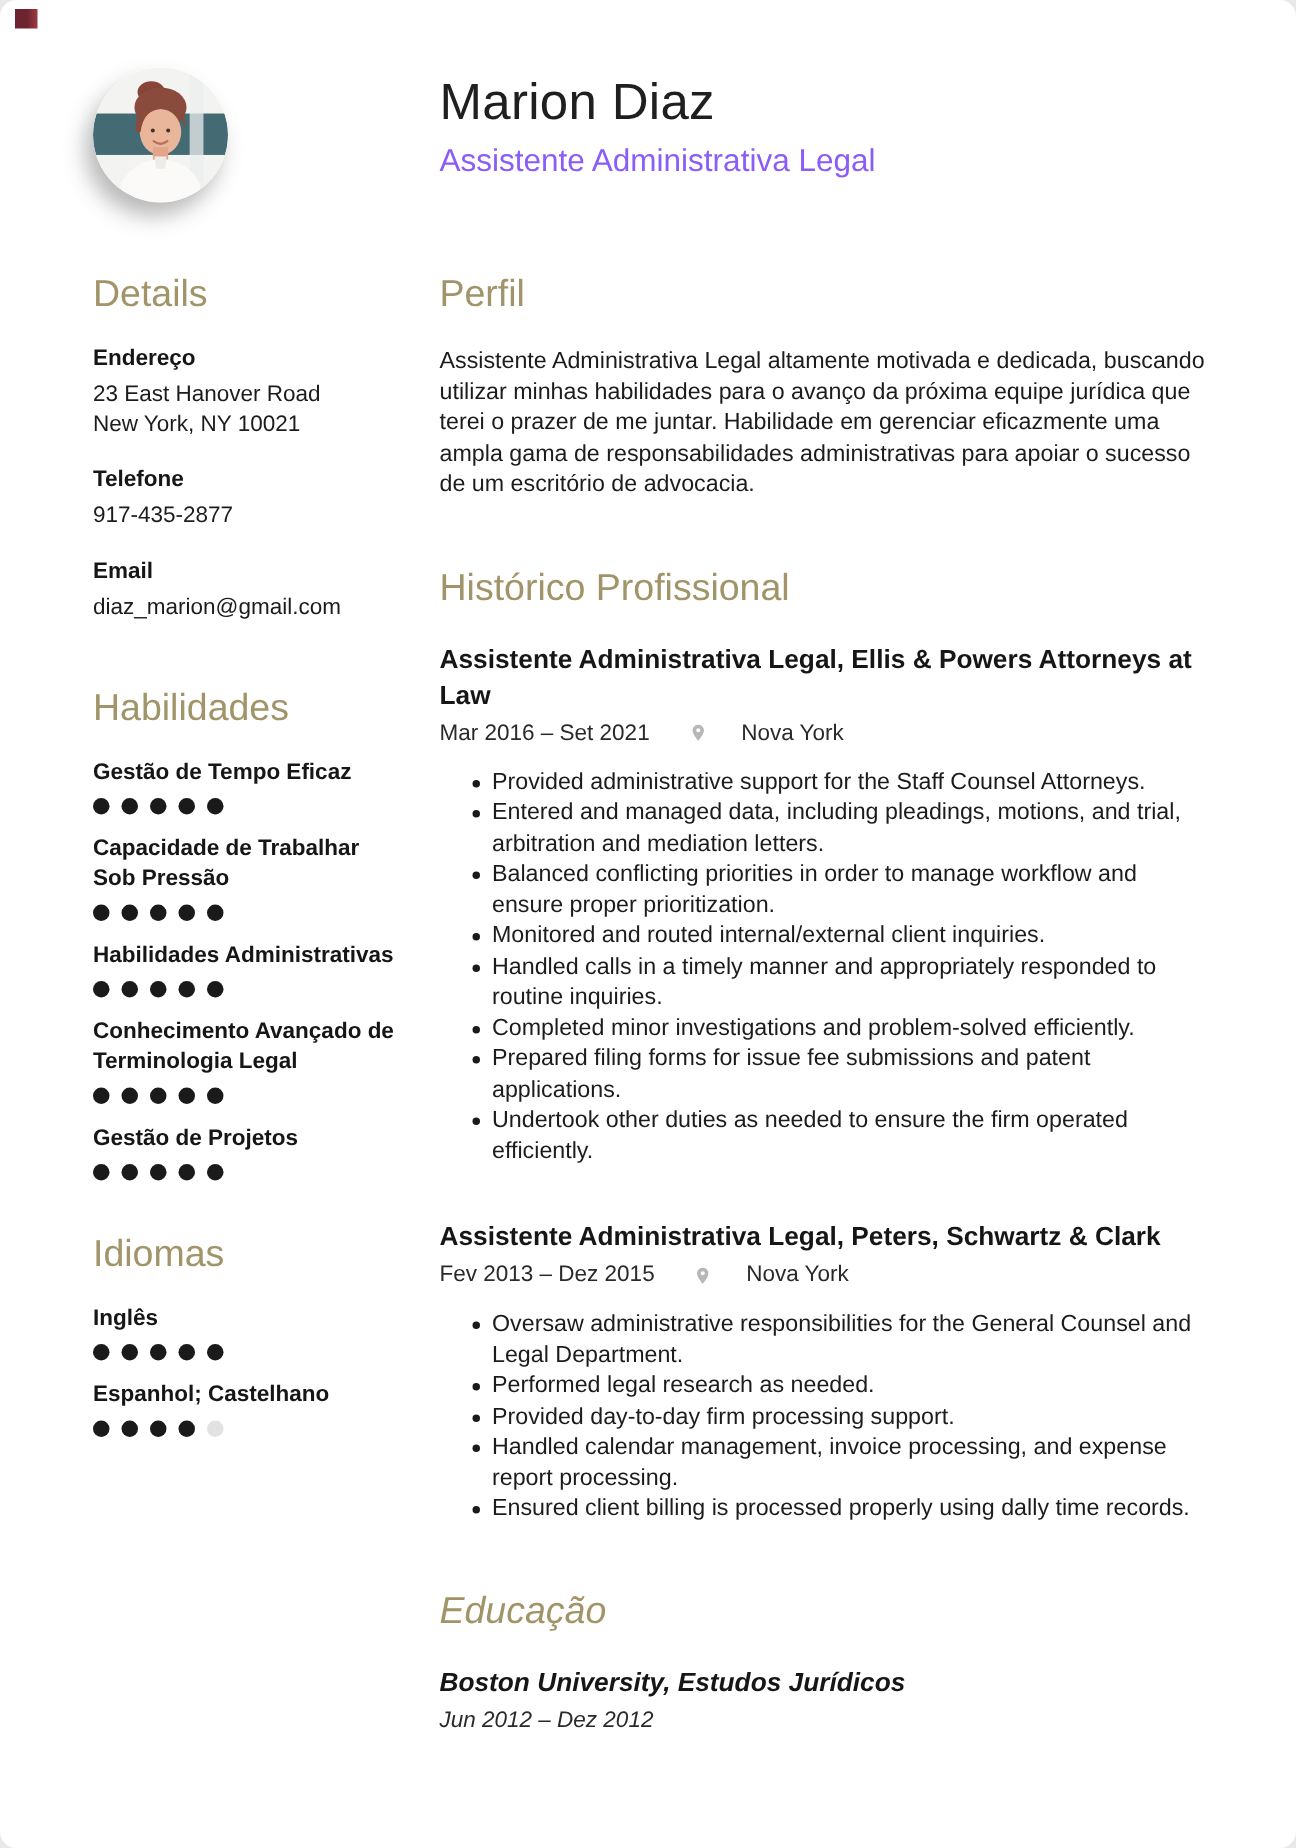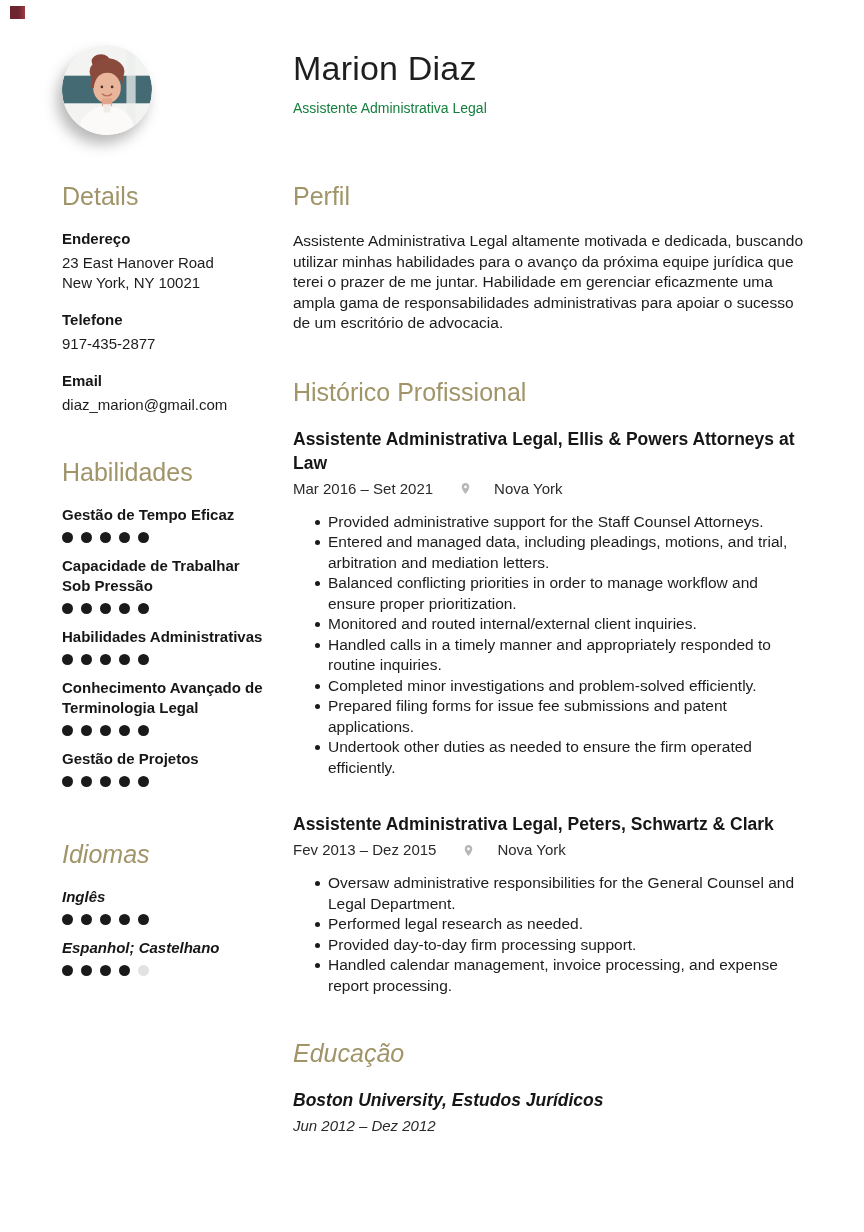--- a/index.html
+++ b/index.html
@@ -5,56 +5,57 @@
   * { box-sizing: border-box; margin: 0; padding: 0; }
   html, body { background: #e9e9e9; }
   body { font-family: "Liberation Sans", "DejaVu Sans", sans-serif; }
   .page {
     position: relative;
     width: 864px; height: 1232px;
     margin: 0 auto;
     background: #ffffff;
     overflow: hidden;
     color: #1c1c1e;
+    border-radius: 11px;
   }
   .corner-mark {
     position: absolute; left: 10px; top: 6px;
     width: 15px; height: 13px;
     background: linear-gradient(90deg, #6e2430 55%, #9c3a41);
   }
   .avatar {
     position: absolute; left: 62px; top: 45px;
     width: 90px; height: 90px; border-radius: 50%;
     box-shadow: -5px 9px 14px rgba(70,70,70,0.38);
     overflow: hidden;
   }
   .avatar svg { display: block; width: 100%; height: 100%; }
   .header-text { position: absolute; left: 293px; top: 48px; }
   .person-name {
     font-size: 34px; line-height: 40px; font-weight: 400;
     color: #1f1f1f; letter-spacing: 0.2px;
   }
-  .person-title { margin-top: 9px; font-size: 14px; line-height: 22px; color: #15803d; }
+  .person-title { margin-top: 9px; font-size: 21px; line-height: 22px; color: #8b5cf6; }
 
   .col { position: absolute; top: 181px; }
   .col-left  { left: 62px;  width: 208px; }
   .col-main  { left: 293px; width: 516px; }
 
   h2.section-heading {
     font-size: 25px; line-height: 30px; font-weight: 400;
     color: #a09468; margin-bottom: 18px;
   }
   .col-main h2.section-heading { margin-bottom: 20px; }
 
   
   .detail-group { margin-bottom: 17px; }
   .detail-label { font-size: 15px; line-height: 20px; font-weight: 700; color: #161616; margin-bottom: 4px; }
   .detail-line  { font-size: 15px; line-height: 20px; color: #1c1c1e; }
   .sb-section { margin-top: 42px; }
-  .sb-section.languages { margin-top: 52px; font-style: italic; }
+  .sb-section.languages { margin-top: 34px; }
   .rated-item { margin-bottom: 13px; }
   .rated-label { font-size: 15px; line-height: 20px; font-weight: 700; color: #161616; }
   .dots { margin-top: 6px; display: flex; gap: 8px; height: 12px; align-items: center; }
   .dot { width: 11px; height: 11px; border-radius: 50%; }
   .dot.filled { background: #1a1a1a; }
   .dot.empty  { background: #e2e2e2; }
 
   
   .profile-text { font-size: 15.5px; line-height: 20.5px; color: #1c1c1e; }
   .main-section { margin-top: 43px; }
@@ -253,20 +254,21 @@
                 </svg>
             </span>
             <span>Nova York</span>
           </span>
         </div>
         <ul class="bullets">
             <li>Oversaw administrative responsibilities for the General Counsel and Legal Department.</li>
             <li>Performed legal research as needed.</li>
             <li>Provided day-to-day firm processing support.</li>
             <li>Handled calendar management, invoice processing, and expense report processing.</li>
+            <li>Ensured client billing is processed properly using dally time records.</li>
           </ul>
       </div>
     </section>
 
     <section class="main-section education">
       <h2 class="section-heading">Educação</h2>
 
       <div class="edu-entry">
         <h3 class="entry-title">Boston University, Estudos Jurídicos</h3>
         <div class="entry-meta">

